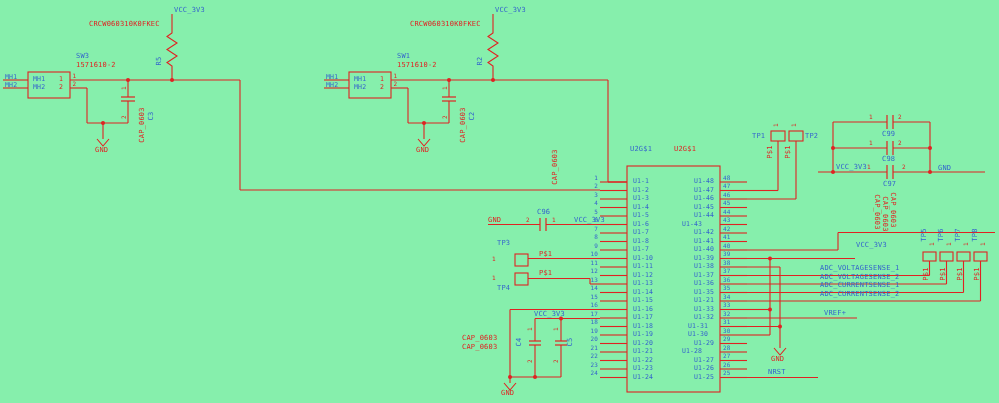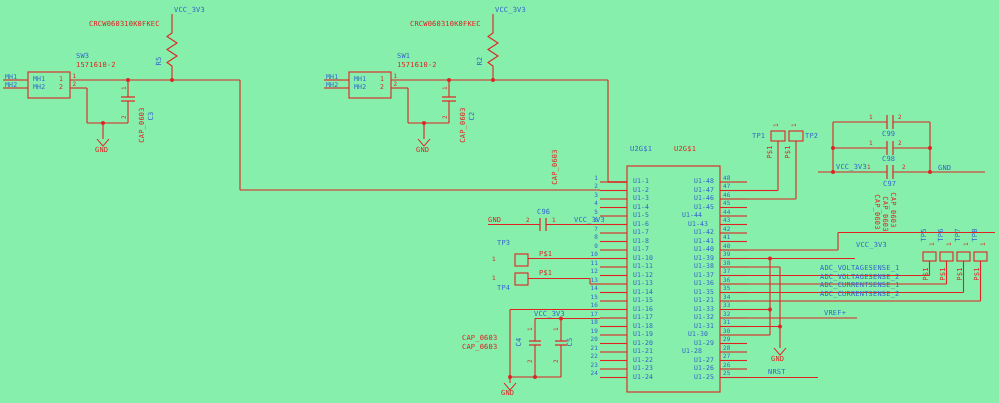--- a/index.html
+++ b/index.html
@@ -340,23 +340,23 @@
     <div class="pin-name" style="left: 633px; top: 373.9px; color: rgb(53, 101, 204);">U1-24</div>
     <div class="pin-num" style="left: 723px; top: 174.6px; color: rgb(53, 101, 204);">48</div>
     <div class="pin-name" style="left: 682px; top: 178.4px; width: 32px; text-align: right; color: rgb(53, 101, 204);">U1-48</div>
     <div class="pin-num" style="left: 723px; top: 183.1px; color: rgb(53, 101, 204);">47</div>
     <div class="pin-name" style="left: 682px; top: 186.9px; width: 32px; text-align: right; color: rgb(53, 101, 204);">U1-47</div>
     <div class="pin-num" style="left: 723px; top: 191.6px; color: rgb(53, 101, 204);">46</div>
     <div class="pin-name" style="left: 682px; top: 195.4px; width: 32px; text-align: right; color: rgb(53, 101, 204);">U1-46</div>
     <div class="pin-num" style="left: 723px; top: 200.1px; color: rgb(53, 101, 204);">45</div>
     <div class="pin-name" style="left: 682px; top: 203.9px; width: 32px; text-align: right; color: rgb(53, 101, 204);">U1-45</div>
     <div class="pin-num" style="left: 723px; top: 208.6px; color: rgb(53, 101, 204);">44</div>
-    <div class="pin-name" style="left: 682px; top: 212.4px; width: 32px; color: rgb(53, 101, 204);">U1-44</div>
+    <div class="pin-name" style="left: 682px; top: 212.4px; width: 32px; text-align: right; color: rgb(53, 101, 204);">U1-44</div>
     <div class="pin-num" style="left: 723px; top: 217.1px; color: rgb(53, 101, 204);">43</div>
-    <div class="pin-name" style="left: 682px; top: 220.9px; width: 32px; text-align: center; color: rgb(53, 101, 204);">U1-43</div>
+    <div class="pin-name" style="left: 682px; top: 220.9px; width: 32px; text-align: left; color: rgb(53, 101, 204);">U1-43</div>
     <div class="pin-num" style="left: 723px; top: 225.6px; color: rgb(53, 101, 204);">42</div>
     <div class="pin-name" style="left: 682px; top: 229.4px; width: 32px; text-align: right; color: rgb(53, 101, 204);">U1-42</div>
     <div class="pin-num" style="left: 723px; top: 234.1px; color: rgb(53, 101, 204);">41</div>
     <div class="pin-name" style="left: 682px; top: 237.9px; width: 32px; text-align: right; color: rgb(53, 101, 204);">U1-41</div>
     <div class="pin-num" style="left: 723px; top: 242.6px; color: rgb(53, 101, 204);">40</div>
     <div class="pin-name" style="left: 682px; top: 246.4px; width: 32px; text-align: right; color: rgb(53, 101, 204);">U1-40</div>
     <div class="pin-num" style="left: 723px; top: 251.1px; color: rgb(53, 101, 204);">39</div>
     <div class="pin-name" style="left: 682px; top: 254.9px; width: 32px; text-align: right; color: rgb(53, 101, 204);">U1-39</div>
     <div class="pin-num" style="left: 723px; top: 259.6px; color: rgb(53, 101, 204);">38</div>
     <div class="pin-name" style="left: 682px; top: 263.4px; width: 32px; text-align: right; color: rgb(53, 101, 204);">U1-38</div>
@@ -366,21 +366,21 @@
     <div class="pin-name" style="left: 682px; top: 280.4px; width: 32px; text-align: right; color: rgb(53, 101, 204);">U1-36</div>
     <div class="pin-num" style="left: 723px; top: 285.1px; color: rgb(53, 101, 204);">35</div>
     <div class="pin-name" style="left: 682px; top: 288.9px; width: 32px; text-align: right; color: rgb(53, 101, 204);">U1-35</div>
     <div class="pin-num" style="left: 723px; top: 293.6px; color: rgb(53, 101, 204);">34</div>
     <div class="pin-name" style="left: 682px; top: 297.4px; width: 32px; text-align: right; color: rgb(53, 101, 204);">U1-21</div>
     <div class="pin-num" style="left: 723px; top: 302.1px; color: rgb(53, 101, 204);">33</div>
     <div class="pin-name" style="left: 682px; top: 305.9px; width: 32px; text-align: right; color: rgb(53, 101, 204);">U1-33</div>
     <div class="pin-num" style="left: 723px; top: 310.6px; color: rgb(53, 101, 204);">32</div>
     <div class="pin-name" style="left: 682px; top: 314.4px; width: 32px; text-align: right; color: rgb(53, 101, 204);">U1-32</div>
     <div class="pin-num" style="left: 723px; top: 319.1px; color: rgb(53, 101, 204);">31</div>
-    <div class="pin-name" style="left: 682px; top: 322.9px; width: 32px; text-align: right; color: rgb(53, 101, 204);">U1-31</div>
+    <div class="pin-name" style="left: 682px; top: 322.9px; width: 32px; text-align: center; color: rgb(53, 101, 204);">U1-31</div>
     <div class="pin-num" style="left: 723px; top: 327.6px; color: rgb(53, 101, 204);">30</div>
     <div class="pin-name" style="left: 682px; top: 331.4px; width: 32px; text-align: center; color: rgb(53, 101, 204);">U1-30</div>
     <div class="pin-num" style="left: 723px; top: 336.1px; color: rgb(53, 101, 204);">29</div>
     <div class="pin-name" style="left: 682px; top: 339.9px; width: 32px; text-align: right; color: rgb(53, 101, 204);">U1-29</div>
     <div class="pin-num" style="left: 723px; top: 344.6px; color: rgb(53, 101, 204);">28</div>
     <div class="pin-name" style="left: 682px; top: 348.4px; width: 32px; color: rgb(53, 101, 204);">U1-28</div>
     <div class="pin-num" style="left: 723px; top: 353.1px; color: rgb(53, 101, 204);">27</div>
     <div class="pin-name" style="left: 682px; top: 356.9px; width: 32px; text-align: right; color: rgb(53, 101, 204);">U1-27</div>
     <div class="pin-num" style="left: 723px; top: 361.6px; color: rgb(53, 101, 204);">26</div>
     <div class="pin-name" style="left: 682px; top: 365.4px; width: 32px; text-align: right; color: rgb(53, 101, 204);">U1-26</div>

